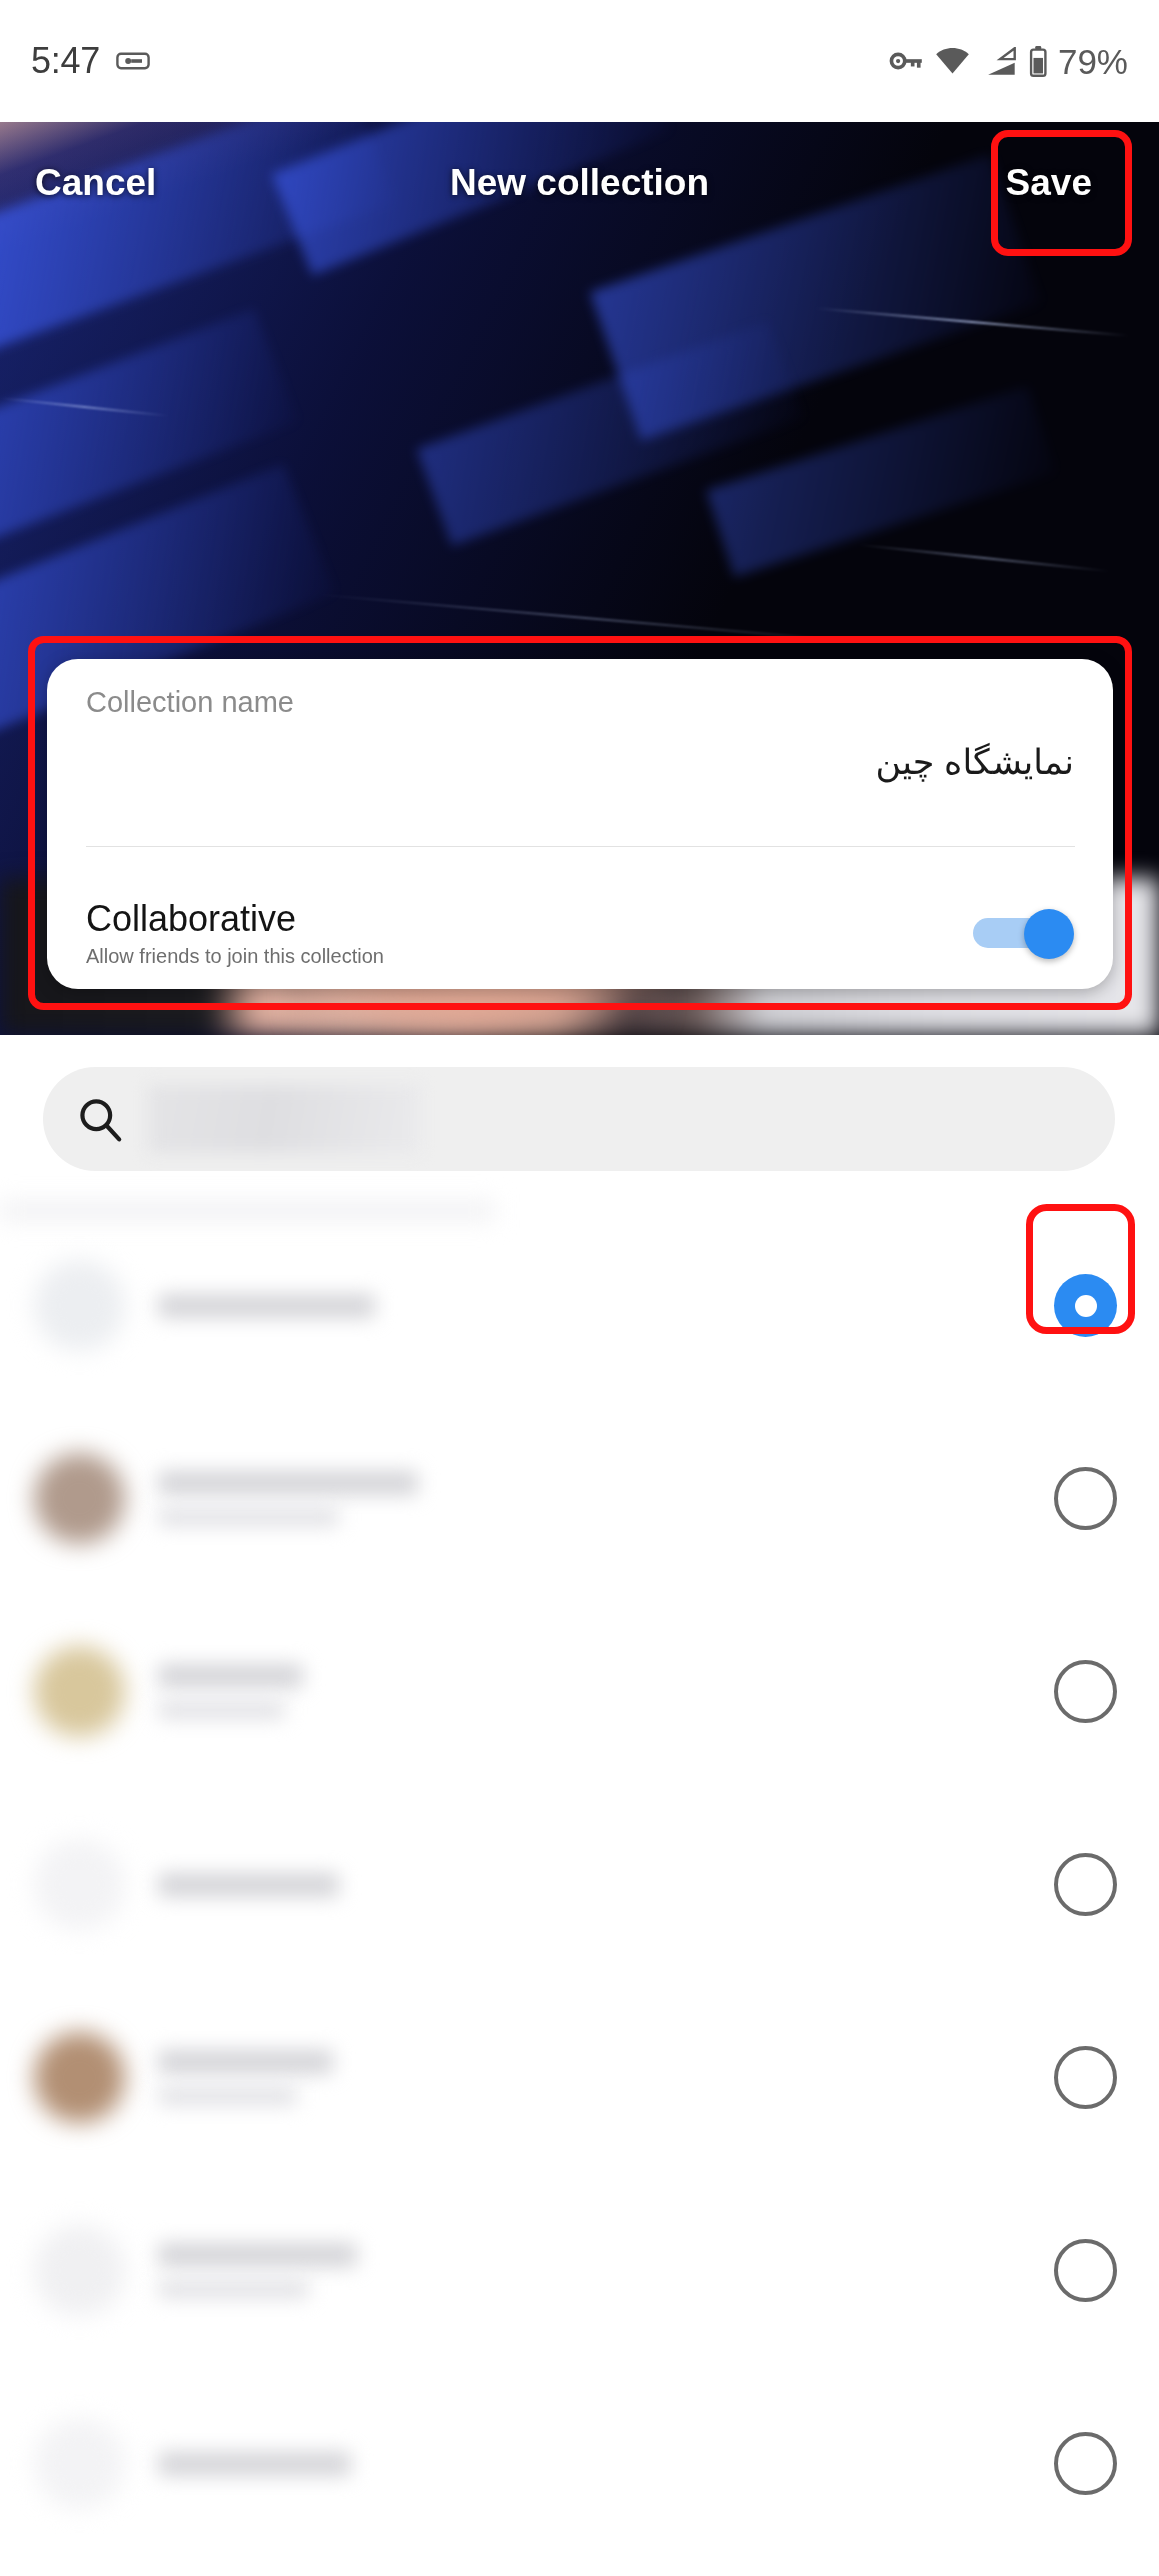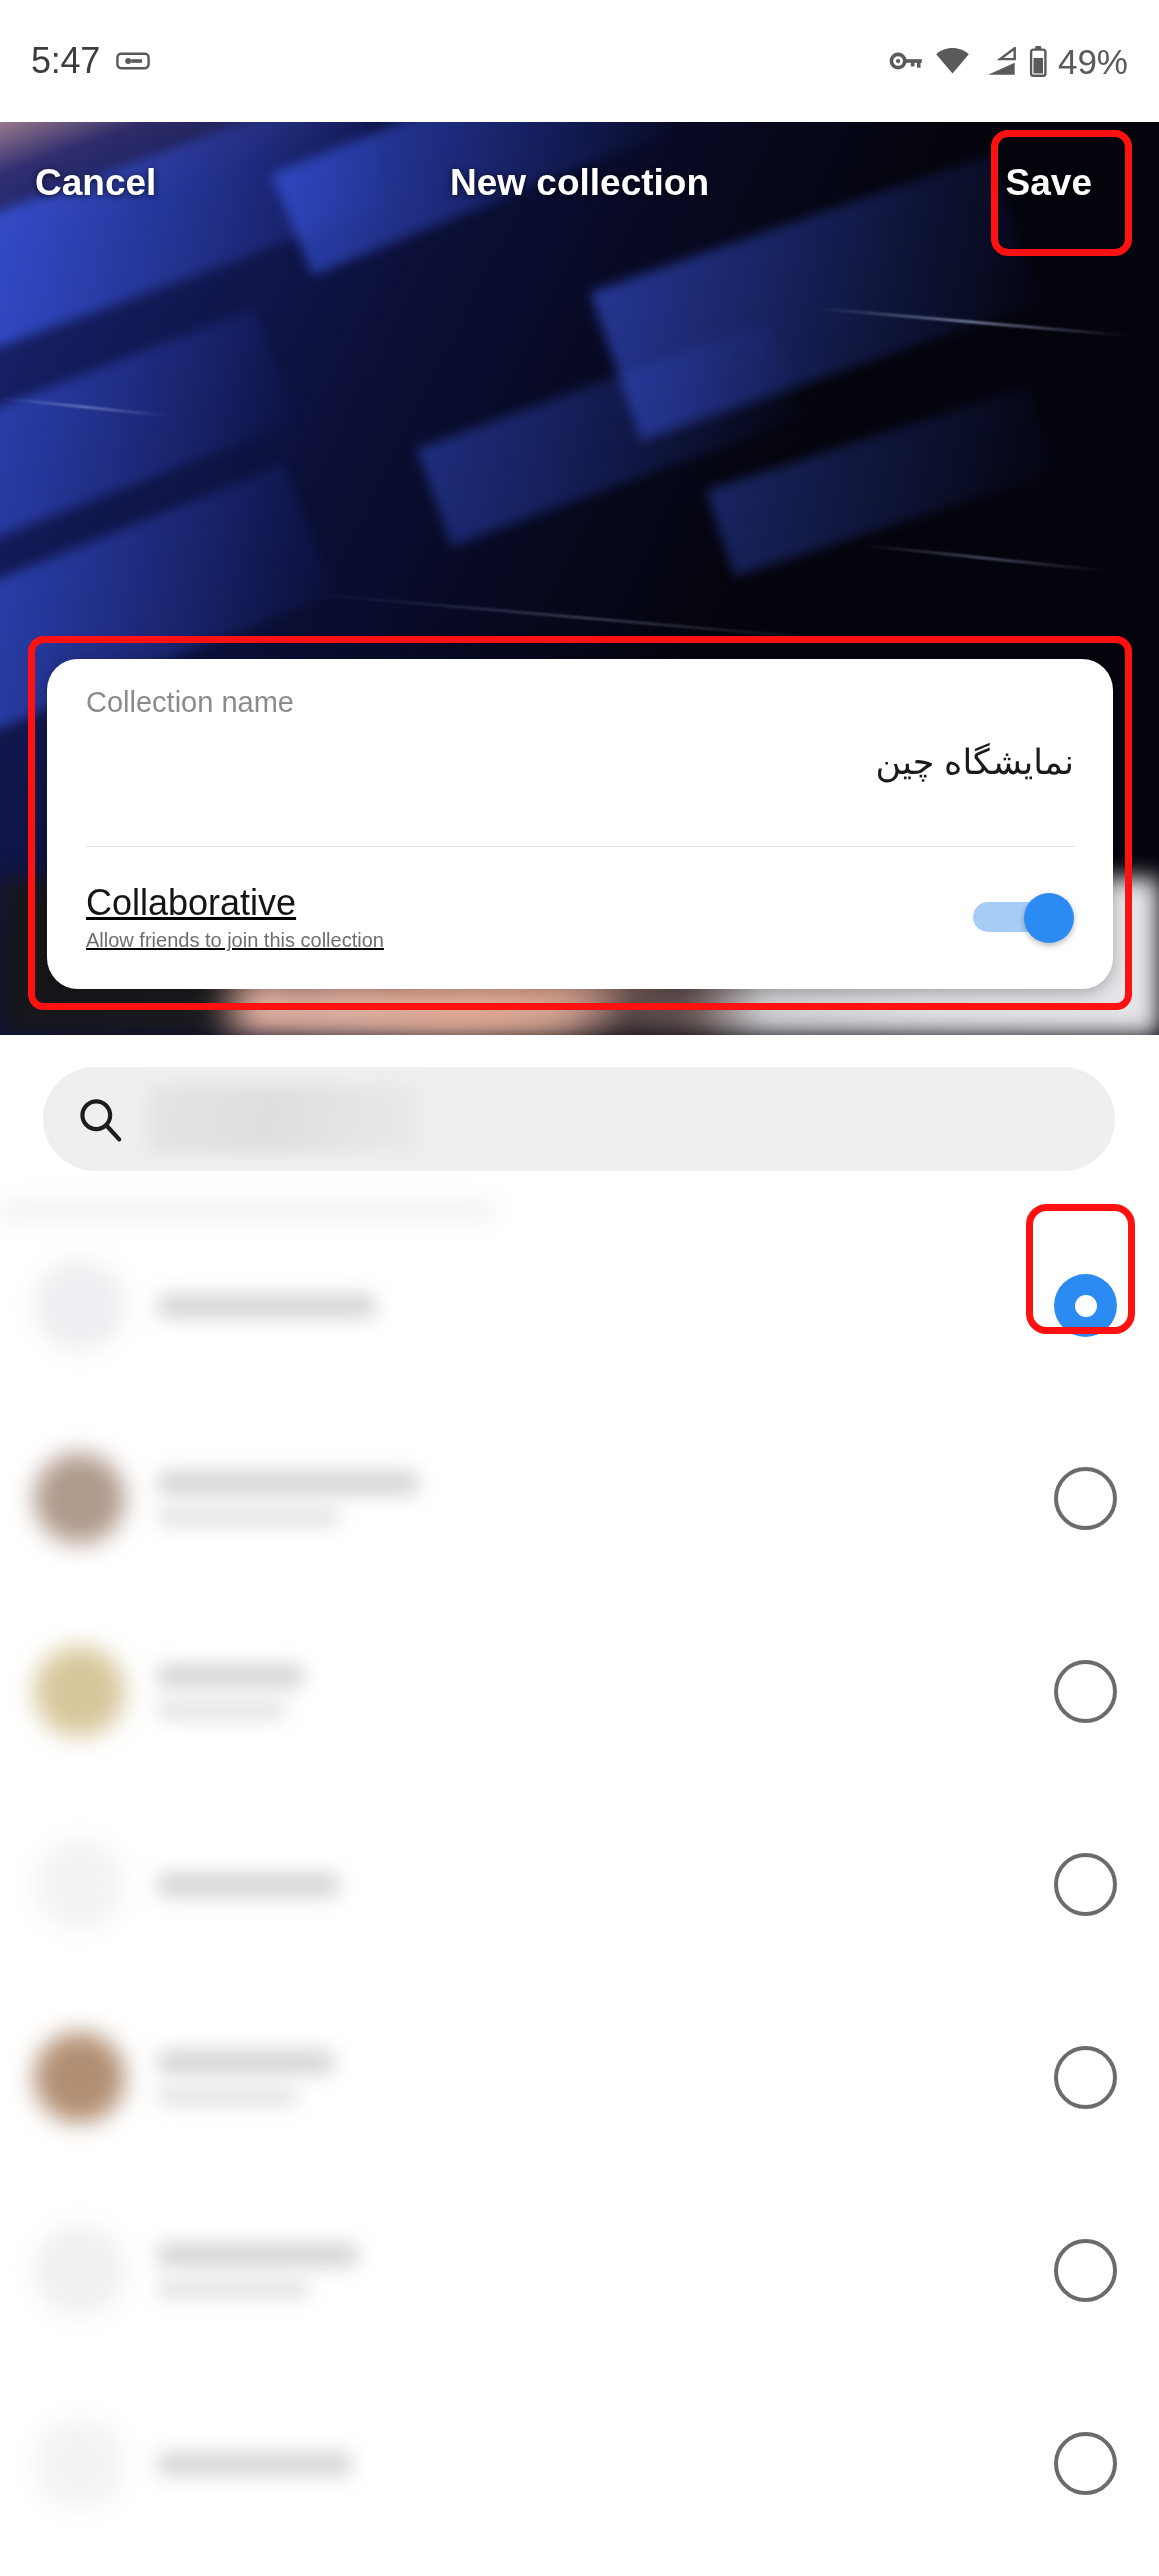--- a/index.html
+++ b/index.html
@@ -139,24 +139,24 @@
     position:absolute; right:39px; top:82px;
     font-size:35px; color:#1a1a1a; direction:rtl;
     text-align:right; line-height:1.2;
     white-space:nowrap;
   }
   #card-divider {
     position:absolute; left:39px; top:187px;
     width:989px; height:1.2px; background:#e2e2e2;
   }
   #collab-row {
-    position:absolute; left:0; top:188px;
+    position:absolute; left:0; top:204px;
     width:1066px; height:141px;
     padding:0 39px;
-    display:flex; align-items:center;text-decoration:underline;
+    display:flex; align-items:center;
   }
   #collab-texts { display:flex; flex-direction:column; gap:9.7px; }
   #collab-title { font-size:36px; color:#141414; font-weight:400; line-height:1; }
   #collab-sub   { font-size:20px; color:#6e6e6e; font-weight:400; line-height:1; }
 
   #collab-toggle {
     margin-left:auto;
     position:relative;
     width:101px; height:40px;
     flex-shrink:0;
@@ -289,21 +289,21 @@
           <path d="M54 26 L54 46 L10 46 Z" fill="#5a5a5a"></path>
         </svg>
       </span>
       <span>
         <svg class="icon-svg" width="20.5" height="31" viewBox="0 0 34 52">
           <rect x="12" y="0" width="10" height="6" rx="2" fill="#5a5a5a"></rect>
           <rect x="5" y="6" width="24" height="44" rx="4" fill="none" stroke="#5a5a5a" stroke-width="4"></rect>
           <rect x="9" y="20" width="16" height="26" fill="#5a5a5a"></rect>
         </svg>
       </span>
-      <span class="sb-pct">49%</span>
+      <span class="sb-pct">79%</span>
     </div>
   </div>
 
   <div id="hero">
     <div id="hero-img">
       <div class="shard" style="left:-72px; top:36px;  width:459px; height:127px; transform:rotate(-20deg);"></div>
       <div class="shard" style="left:278px;  top:-24px; width:386px; height:109px; transform:rotate(-22deg); opacity:.75;"></div>
       <div class="shard" style="left:604px; top:97px; width:423px; height:157px; transform:rotate(-19deg); opacity:.65;"></div>
       <div class="shard" style="left:-109px; top:254px; width:398px; height:121px; transform:rotate(-21deg); opacity:.85;"></div>
       <div class="shard" style="left:423px;  top:260px; width:374px; height:103px; transform:rotate(-20deg); opacity:.5;"></div>

